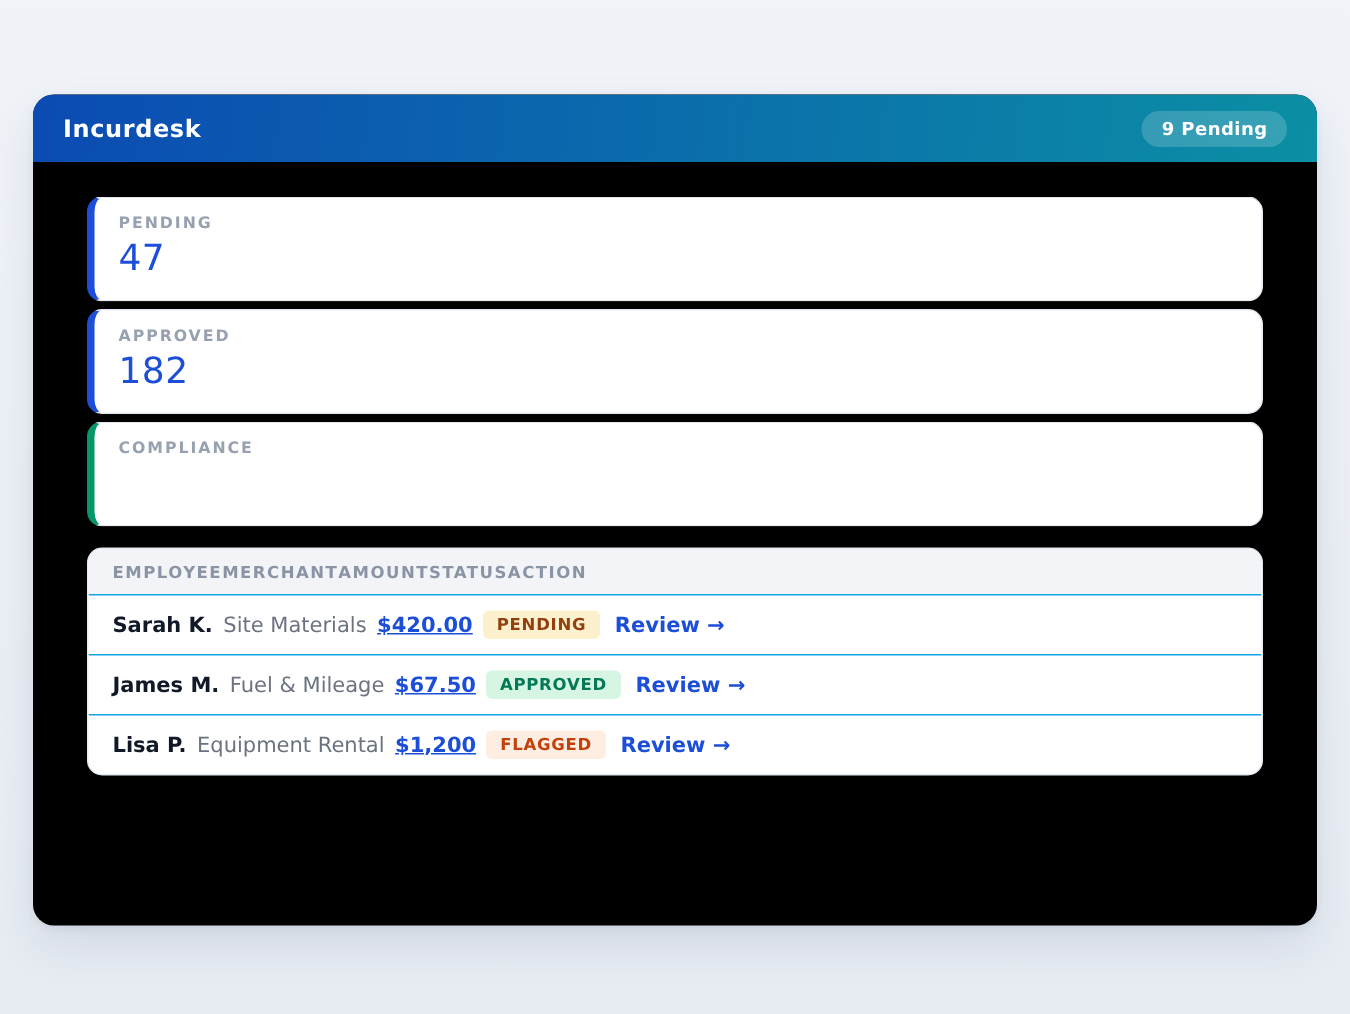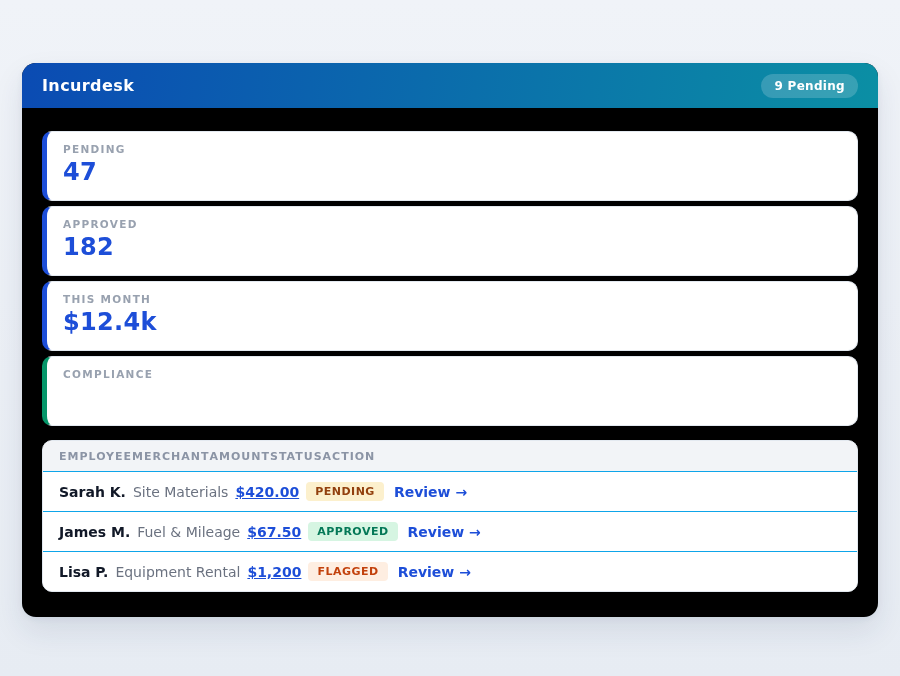--- a/index.html
+++ b/index.html
@@ -34,41 +34,41 @@
   .header-badge {
     margin-left: auto;
     background: rgba(255, 255, 255, 0.18);
     color: #ffffff;
     font-size: 12px;
     font-weight: 700;
     padding: 5px 13px;
     border-radius: 999px;
     letter-spacing: 0.3px;
   }
-  .app-body { padding: 23px 20px; }
+  .app-body { padding: 23px 36px; }
   .stat-card {
     background: #ffffff;
     border: 1px solid #e3e9f0;
     border-left: 5px solid #1d4ed8;
     border-radius: 10px;
     height: 70px;
     margin-bottom: 5px;
     padding: 11px 16px 0 16px;
   }
   .stat-card.green { border-left-color: #059669; }
   .stat-label {
     font-size: 10.5px;
     font-weight: 700;
     color: #98a1af;
     letter-spacing: 1.3px;
     margin-bottom: 3px;
   }
   .stat-value {
     font-size: 24px;
-    font-weight: 700;
+    font-weight: 400;
     color: #1d4ed8;
     letter-spacing: 0.3px;
   }
   .stat-card.green .stat-value { color: #059669; }
   .expense-table {
     margin-top: 14px;
     background: #ffffff;
     border: 1px solid #e3e9f0;
     border-radius: 10px;
     overflow: hidden;
@@ -131,24 +131,20 @@
     <div class="stat-card">
       <div class="stat-label">PENDING</div>
       <div class="stat-value">47</div>
     </div>
 
     <div class="stat-card">
       <div class="stat-label">APPROVED</div>
       <div class="stat-value">182</div>
     </div>
 
-    <div class="stat-card">
-      <div class="stat-label">THIS MONTH</div>
-      <div class="stat-value">$12.4k</div>
-    </div>
 
     <div class="stat-card green">
       <div class="stat-label">COMPLIANCE</div>
     </div>
 
     <div class="expense-table">
 
       <div class="table-head">
         <span class="th-cell">EMPLOYEE</span>
         <span class="th-cell">MERCHANT</span>

